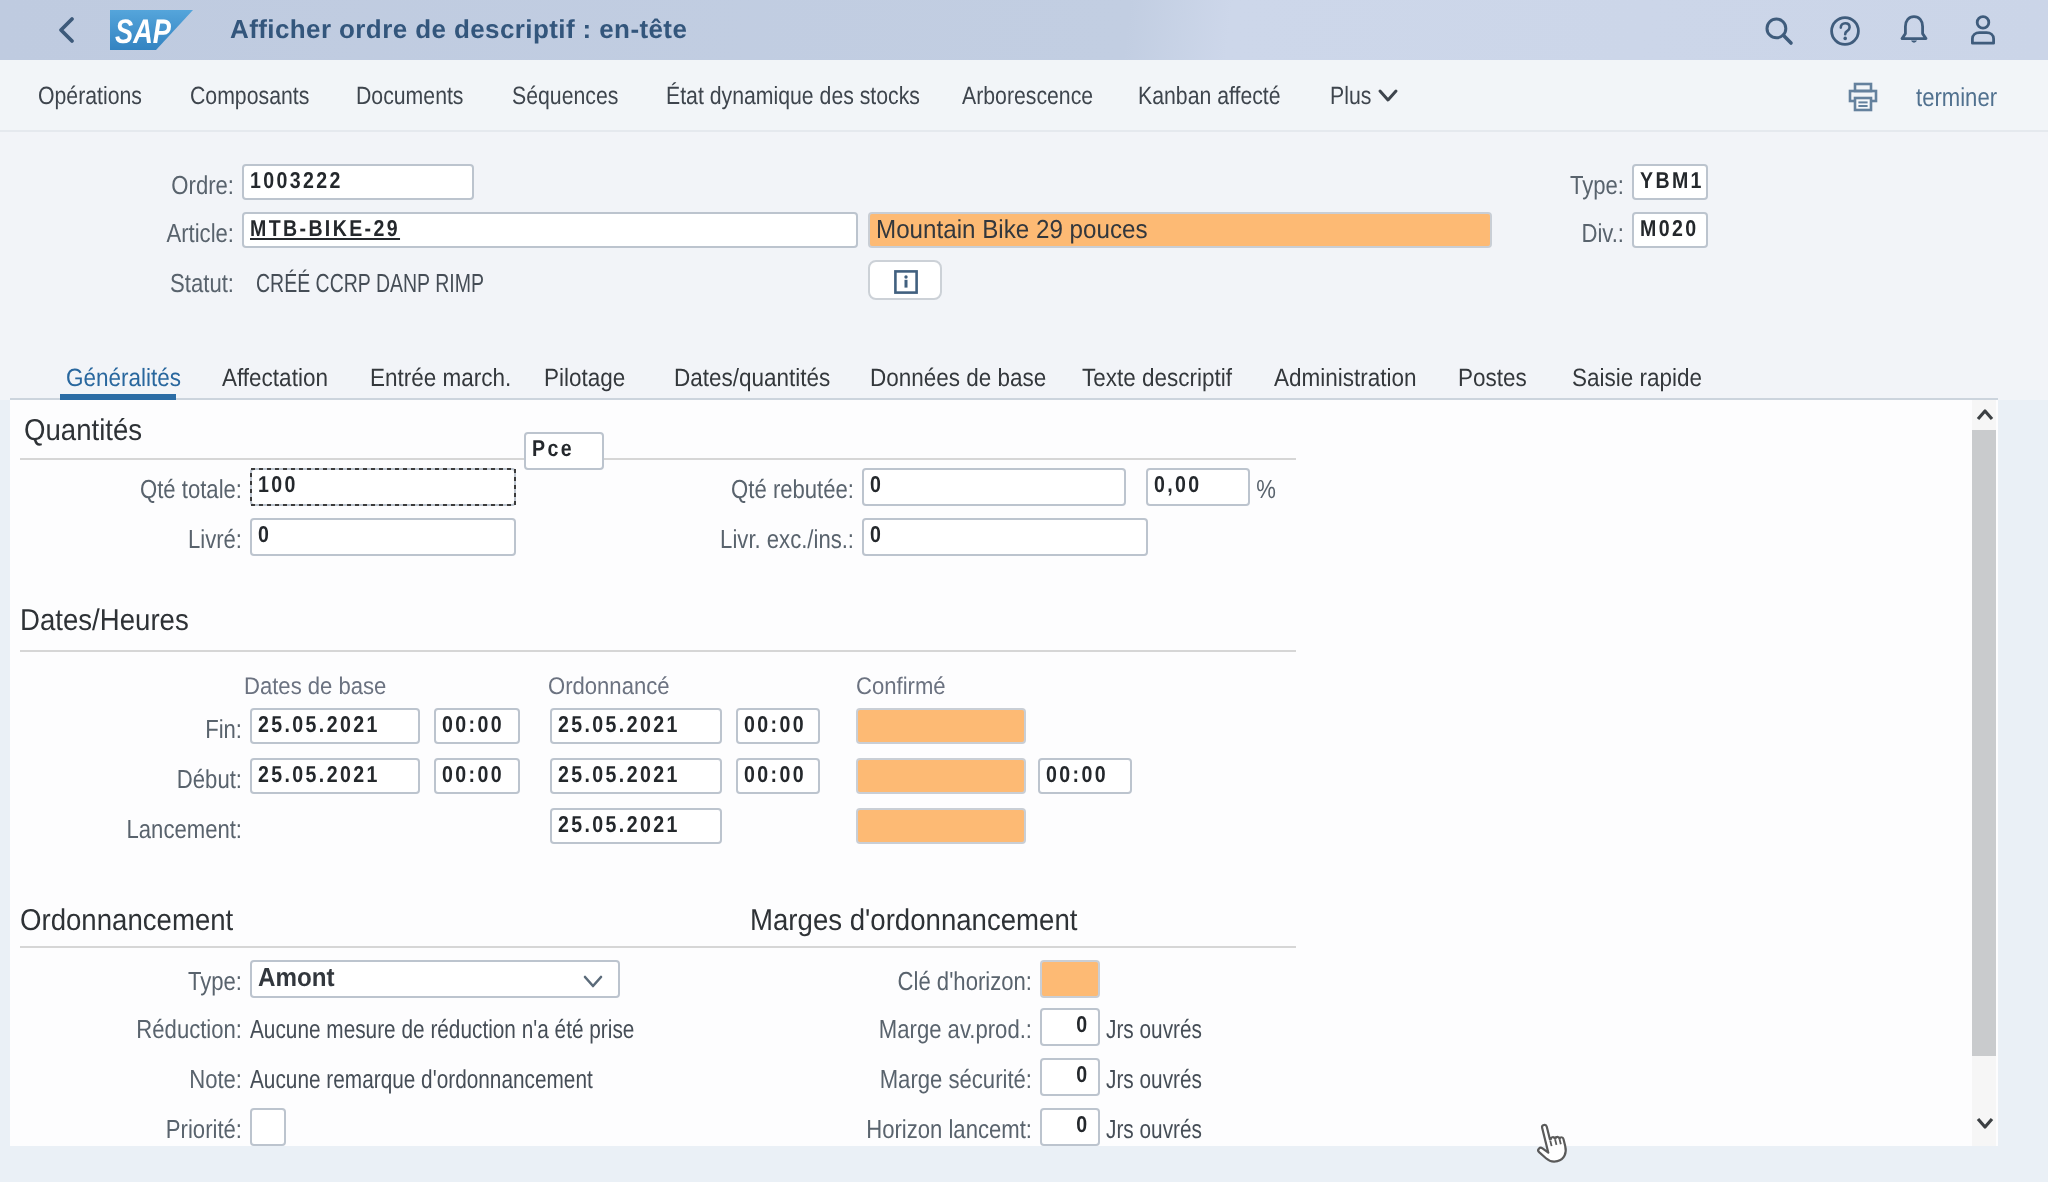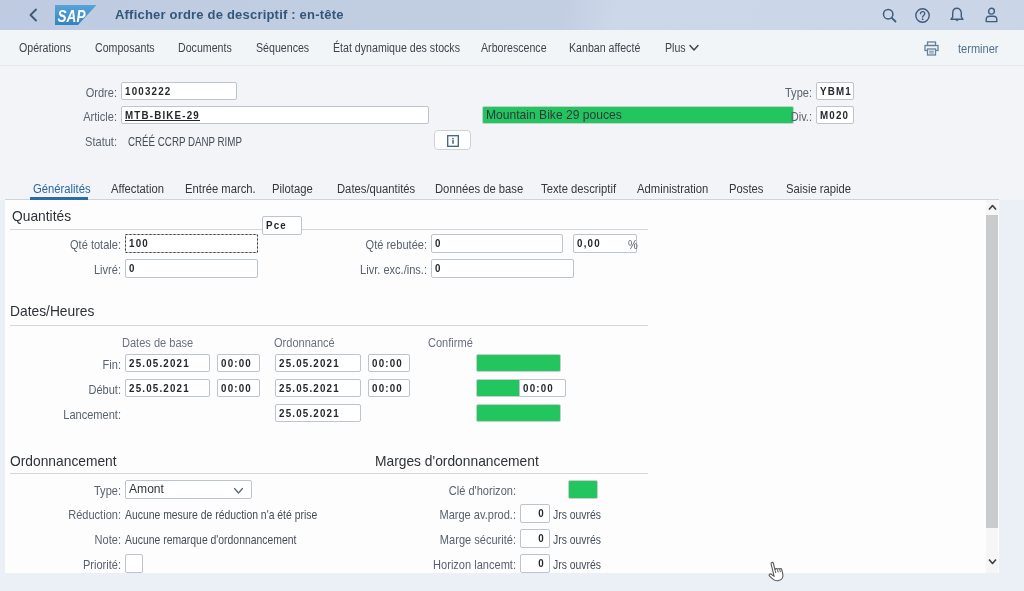--- a/index.html
+++ b/index.html
@@ -16,21 +16,21 @@
   .mitem{position:absolute;top:41px;font-size:12.5px;color:#3e454d;white-space:nowrap;transform:scaleX(0.85);transform-origin:0 50%;}
   
   #formarea{left:0;top:66px;width:1024px;height:134px;background:#f2f4f8;}
   .lbl{position:absolute;font-size:13px;color:#59636d;text-align:right;white-space:nowrap;transform:scaleX(0.85);transform-origin:100% 50%;}
   .fld{position:absolute;box-sizing:border-box;background:#fff;border:1px solid #bcc4ce;border-radius:2px;
        font-family:"Liberation Sans",sans-serif;font-size:11.5px;font-weight:bold;color:#24282c;
        line-height:16px;padding-left:3px;white-space:nowrap;overflow:hidden;}
   .v{display:inline-block;transform:scaleX(0.85);transform-origin:0 50%;letter-spacing:1.4px;}
   .vr{display:inline-block;transform:scaleX(0.85);transform-origin:100% 50%;letter-spacing:1.4px;}
   .iv{display:inline-block;transform:scaleX(0.93);transform-origin:0 50%;}
-  .fld.ro{background:#22c55e;border-color:#c9ced5;margin-left:48px;}
+  .fld.ro{background:#fdba74;border-color:#c9ced5;}
   .txt{position:absolute;font-size:13px;color:#454d56;white-space:nowrap;transform:scaleX(0.8);transform-origin:0 50%;}
   
   .tab{position:absolute;top:182px;font-size:12.5px;color:#34383c;white-space:nowrap;transform:scaleX(0.9);transform-origin:0 50%;}
   .tab.active{color:#29679e;}
   #tabline{left:5px;top:199px;width:994px;height:1px;background:#ccd4dd;}
   #activeline{left:30px;top:197px;width:58px;height:3px;background:#2b6ca5;}
   
   #content{left:5px;top:200px;width:994px;height:373px;background:#fdfdfe;}
   .sech{position:absolute;font-size:15px;color:#2e3236;white-space:nowrap;transform:scaleX(0.92);transform-origin:0 50%;}
   .shr{position:absolute;height:1px;background:#d6d6d6;left:10px;width:638px;}
@@ -138,21 +138,21 @@
 <div class="sech" style="left:12px;top:207px">Quantités</div>
 <div class="shr" style="top:229px"></div>
 <div class="lbl" style="left:20px;top:237px;width:101px">Qté totale:</div>
 <div class="fld" style="left:125px;top:234px;width:133px;height:19px"><span class="v">100</span></div>
 <svg class="abs" style="left:125px;top:234px" width="133" height="19" viewBox="0 0 133 19">
     <rect x="0.5" y="0.5" width="132" height="18" fill="none" stroke="#3c3c3c" stroke-width="1" stroke-dasharray="2 2"></rect>
   </svg>
 <div class="fld" style="left:262px;top:216px;width:40px;height:19px"><span class="v">Pce</span></div>
 <div class="lbl" style="left:320px;top:237px;width:107px">Qté rebutée:</div>
 <div class="fld" style="left:431px;top:234px;width:132px;height:19px"><span class="v">0</span></div>
-<div class="fld" style="left:573px;top:234px;width:64px;height:19px"><span class="v">0,00</span></div>
+<div class="fld" style="left:573px;top:234px;width:52px;height:19px"><span class="v">0,00</span></div>
 <div class="lbl" style="left:626px;top:237px;width:14px;text-align:left">%</div>
 <div class="lbl" style="left:20px;top:262px;width:101px">Livré:</div>
 <div class="fld" style="left:125px;top:259px;width:133px;height:19px"><span class="v">0</span></div>
 <div class="lbl" style="left:320px;top:262px;width:107px">Livr. exc./ins.:</div>
 <div class="fld" style="left:431px;top:259px;width:143px;height:19px"><span class="v">0</span></div>
 
 <div class="sech" style="left:10px;top:302px">Dates/Heures</div>
 <div class="shr" style="top:325px"></div>
 <div class="colh" style="left:122px;top:336px">Dates de base</div>
 <div class="colh" style="left:274px;top:336px">Ordonnancé</div>
@@ -174,21 +174,21 @@
 <div class="fld" style="left:519px;top:379px;width:47px;height:18px"><span class="v">00:00</span></div>
 
 <div class="lbl" style="left:20px;top:407px;width:101px">Lancement:</div>
 <div class="fld" style="left:275px;top:404px;width:86px;height:18px"><span class="v">25.05.2021</span></div>
 <div class="fld ro" style="left:428px;top:404px;width:85px;height:18px"></div>
 
 <div class="sech" style="left:10px;top:452px">Ordonnancement</div>
 <div class="sech" style="left:375px;top:452px">Marges d'ordonnancement</div>
 <div class="shr" style="top:473px"></div>
 <div class="lbl" style="left:20px;top:483px;width:101px">Type:</div>
-<div class="fld" style="left:125px;top:480px;width:127px;height:19px;font-family:'Liberation Sans',sans-serif;font-weight:normal;font-size:13px;color:#32373d"><span class="iv">Amont</span>
+<div class="fld" style="left:125px;top:480px;width:185px;height:19px;font-family:'Liberation Sans',sans-serif;font-weight:bold;font-size:13px;color:#32373d"><span class="iv">Amont</span>
   <svg style="position:absolute;right:7px;top:6px" width="11" height="8" viewBox="0 0 11 8">
       <path d="M1.5 1.5 L5.5 6 L9.5 1.5" fill="none" stroke="#5b6b7a" stroke-width="1.3" stroke-linecap="round" stroke-linejoin="round"></path>
     </svg>
 </div>
 <div class="lbl" style="left:380px;top:483px;width:136px">Clé d'horizon:</div>
 <div class="fld ro" style="left:520px;top:480px;width:30px;height:19px"></div>
 <div class="lbl" style="left:20px;top:507px;width:101px">Réduction:</div>
 <div class="txt" style="left:125px;top:507px">Aucune mesure de réduction n'a été prise</div>
 <div class="lbl" style="left:380px;top:507px;width:136px">Marge av.prod.:</div>
 <div class="fld" style="left:520px;top:504px;width:30px;height:19px;text-align:right;padding-right:4px;padding-left:0"><span class="vr">0</span></div>

